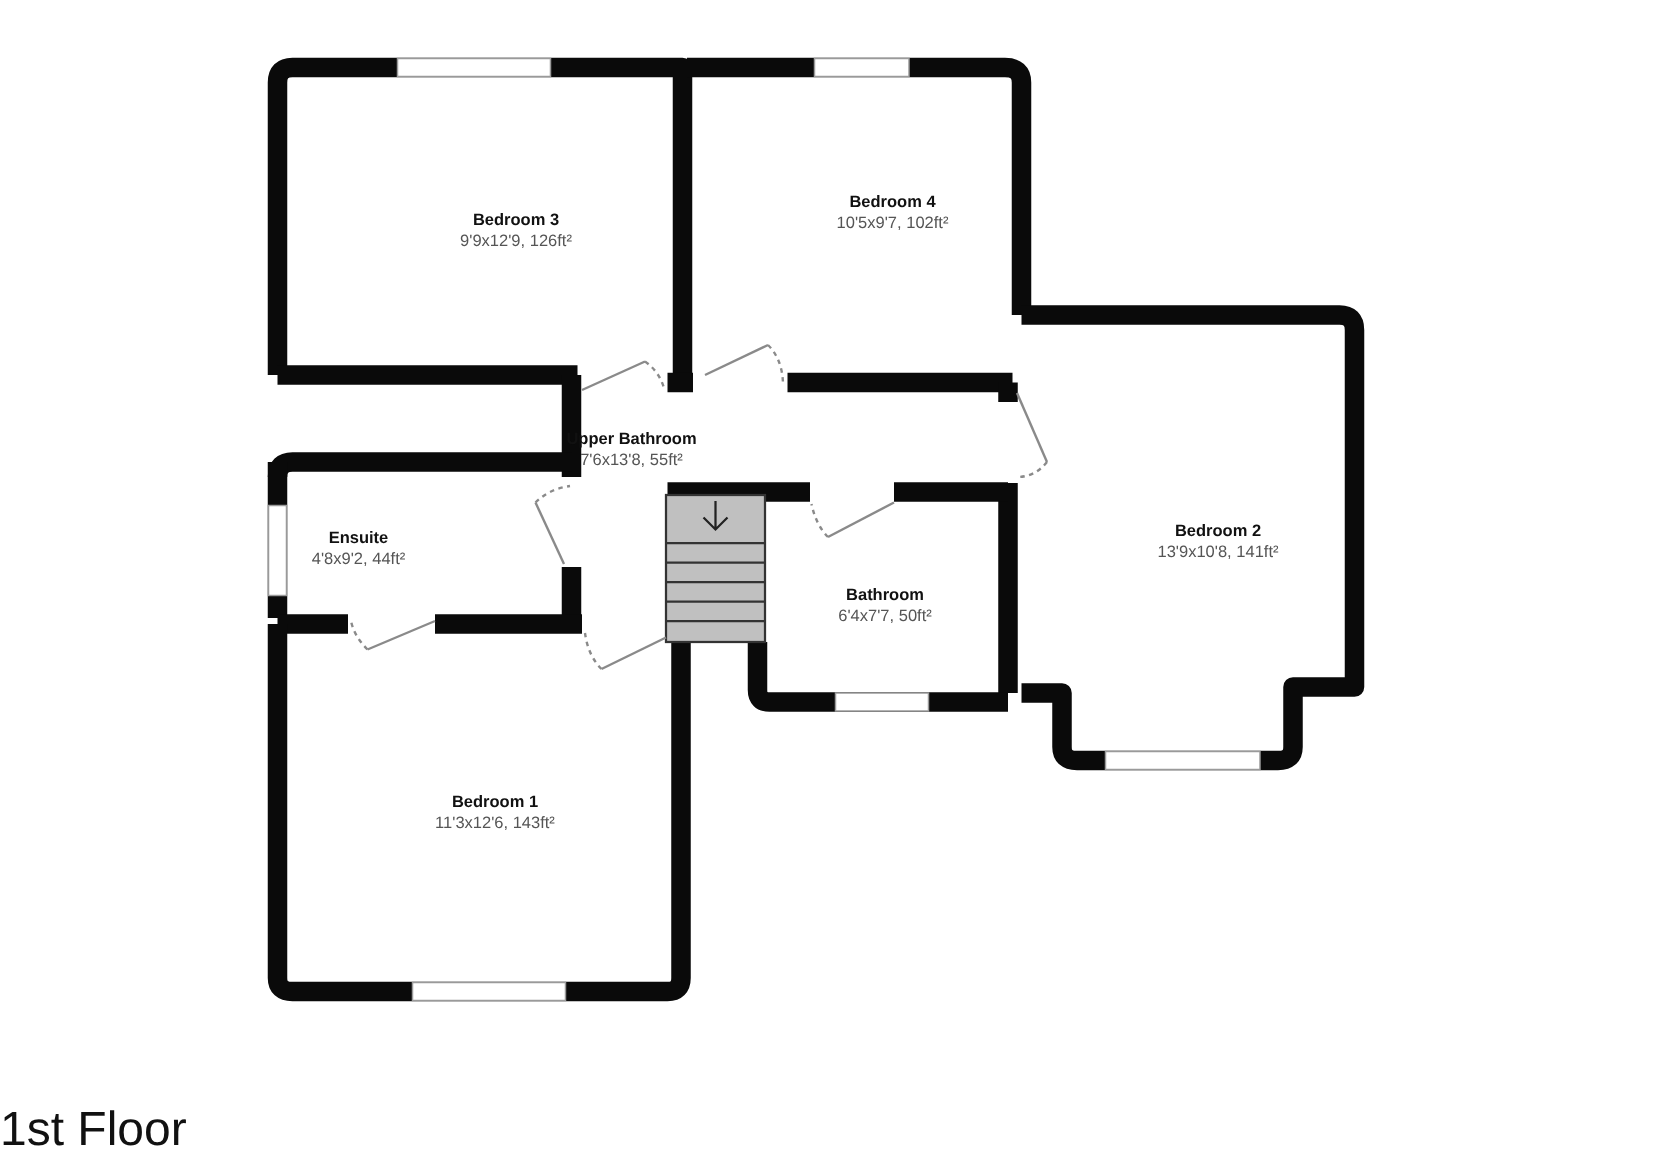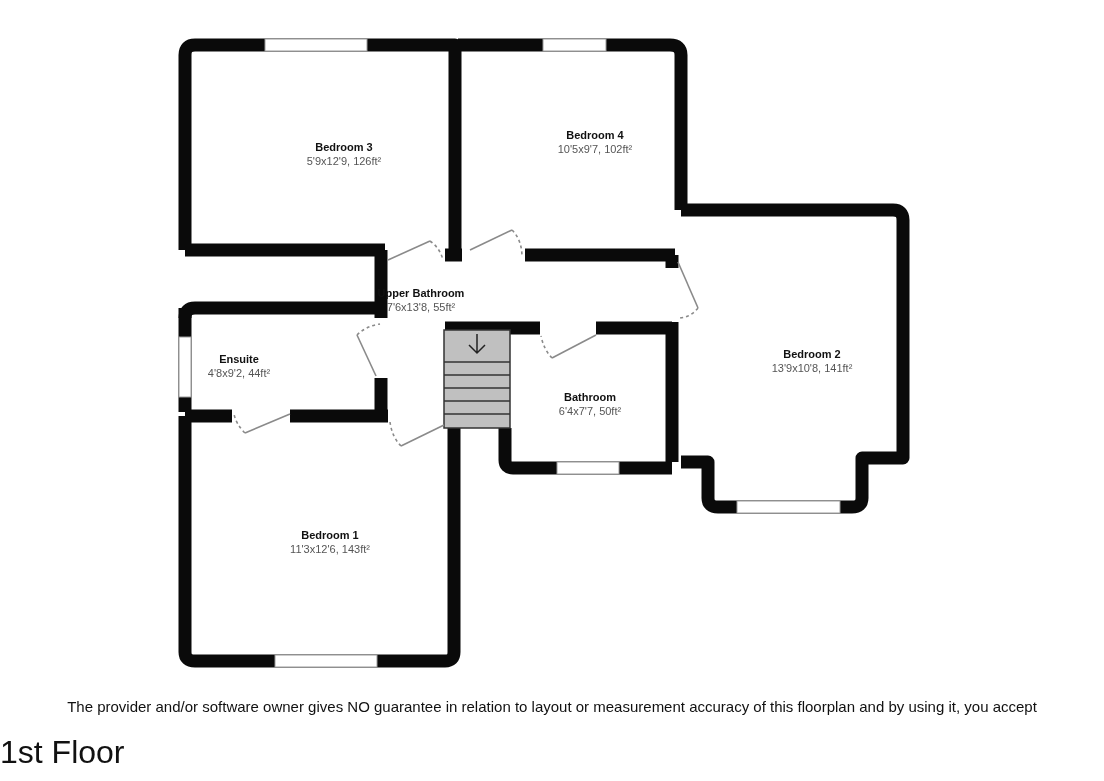--- a/index.html
+++ b/index.html
@@ -77,21 +77,21 @@
     <path d="M401 446 Q392 437 390 422" stroke-dasharray="3,3"></path>
     <line x1="596" y1="335" x2="552" y2="358"></line>
     <path d="M552 358 Q544 350 541 336" stroke-dasharray="3,3"></path>
     <line x1="678" y1="262" x2="698" y2="308"></line>
     <path d="M698 308 Q690 318 678 318" stroke-dasharray="3,3"></path>
   </g>
 </svg>
 
 <div class="room-label" style="left:344px;top:140px;">
   <span class="room-name">Bedroom 3</span>
-  <span class="room-dims">5'9x12'9, 126ft²</span>
+  <span class="room-dims">9'9x12'9, 126ft²</span>
 </div>
 <div class="room-label" style="left:568px;top:128px;margin-left:27px;">
   <span class="room-name">Bedroom 4</span>
   <span class="room-dims">10'5x9'7, 102ft²</span>
 </div>
 <div class="room-label" style="left:421px;top:286px;">
   <span class="room-name">Upper Bathroom</span>
   <span class="room-dims">7'6x13'8, 55ft²</span>
 </div>
 <div class="room-label" style="left:239px;top:352px;">
@@ -105,15 +105,14 @@
 <div class="room-label" style="left:590px;top:390px;">
   <span class="room-name">Bathroom</span>
   <span class="room-dims">6'4x7'7, 50ft²</span>
 </div>
 <div class="room-label" style="left:330px;top:528px;">
   <span class="room-name">Bedroom 1</span>
   <span class="room-dims">11'3x12'6, 143ft²</span>
 </div>
 
 <div class="disclaimer">
-  <div>The provider and/or software owner gives NO guarantee in relation to layout or measurement accuracy of this floorplan and by using it, you accept</div>
 </div>
 <div class="floor-title">1st Floor</div>
 
 </body></html>

